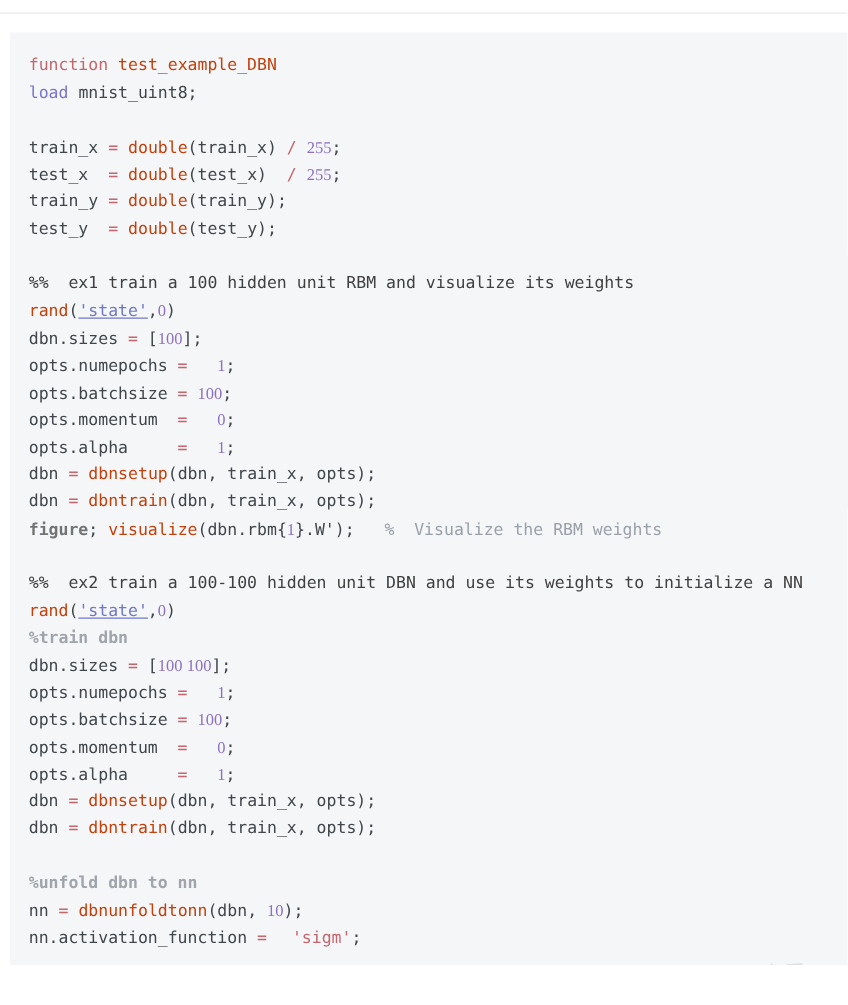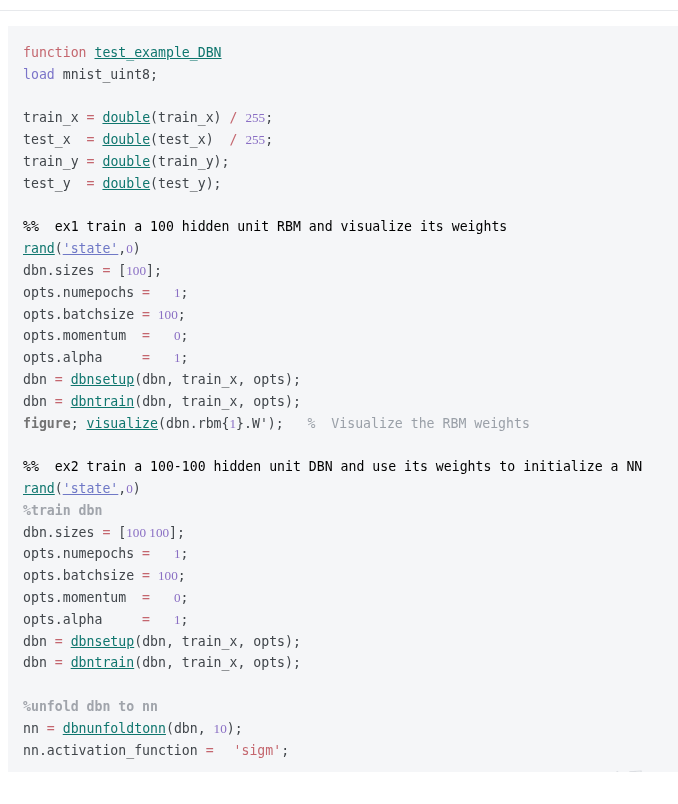--- a/index.html
+++ b/index.html
@@ -52,26 +52,26 @@
     padding-left: 15px;
     color: #41464b;
   }
   .code-lines .ln {
     display: block;
     height: 21.8px;
   }
 
   
   .t-kw      { color: #c4666e; }          
-  .t-fn      { color: #0f766e; text-decoration: underline; }          
+  .t-fn      { color: #c2410c; }          
   .t-load    { color: #7b74c9; }          
   .t-num     { color: #8a6fc4; font-family: Liberation Serif, serif; }          
   .t-str     { color: #c4666e; margin-left: 12px; }          
   .t-str2    { color: #6f78c6; text-decoration: underline; }          
-  .t-cmt     { color: #000000; text-align: right; }          
+  .t-cmt     { color: #404040; text-align: right; }          
   .t-cmt2    { color: #a0a4ab; font-weight: bold; }          
   .t-cmt3    { color: #9aa0a8; text-align: center; }          
   .t-plain   { color: #41464b; }
   .t-bold    { color: #737373; font-weight: bold; text-align: right; }
 
   
   .watermark-faint {
     position: absolute;
     left: 355px;
     top: 748px;

